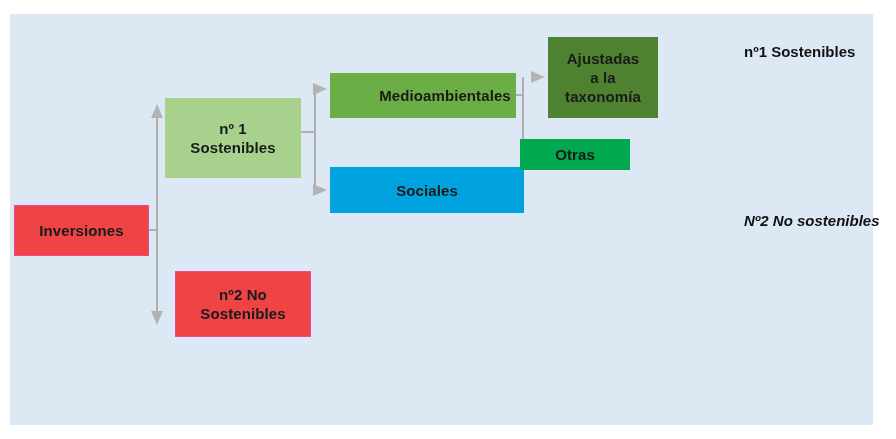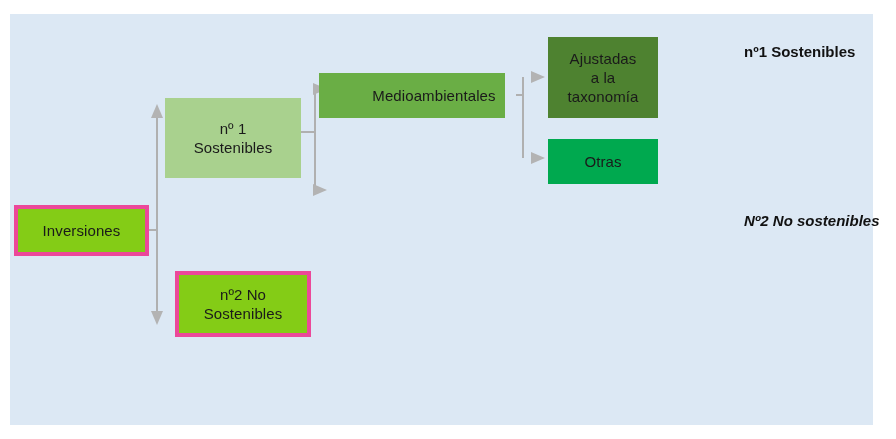--- a/index.html
+++ b/index.html
@@ -25,38 +25,39 @@
     position: absolute;
     display: flex;
     align-items: center;
     justify-content: center;
     text-align: center;
     box-sizing: border-box;
     font-size: 15px;
     line-height: 19px;
     color: #1a1a1a;
     letter-spacing: 0.1px;
+    font-weight: bold;
   }
   .node.gray {
-    background: #84cc16;
-    border: 4px solid #ec4899;
+    background: #ef4444;
+    border: 1px solid #ec4899;
   }
   .node.lightgreen { background: #a9d18e; }
   .node.midgreen   { background: #6aae45; }
   .node.darkgreen  { background: #4e8230; }
   .node.brightgreen{ background: #00a94f; }
   .node.blue       { background: #00a3e0; }
 
   #n-inversiones     { left: 4px;   top: 191px; width: 135px; height: 51px; }
   #n-sostenibles     { left: 155px; top: 84px;  width: 136px; height: 80px; }
   #n-nosostenibles   { left: 165px; top: 251px; width: 136px; height: 66px; margin-top: 6px; }
-  #n-medioambientales{ left: 309px; top: 59px;  width: 186px; height: 45px; padding-left: 44px; }
+  #n-medioambientales{ left: 320px; top: 59px;  width: 186px; height: 45px; padding-left: 44px; }
   #n-sociales        { left: 320px; top: 153px; width: 194px; height: 46px; }
   #n-ajustadas       { left: 538px; top: 23px;  width: 110px; height: 81px; }
-  #n-otras           { left: 538px; top: 125px; width: 110px; height: 45px; }
+  #n-otras           { left: 510px; top: 125px; width: 110px; height: 31px; }
 
   #connectors {
     position: absolute;
     left: 0; top: 0;
     width: 863px;
     height: 411px;
     overflow: visible;
   }
   .conn-line {
     fill: none;
@@ -118,20 +119,23 @@
     <span>
       <span>nº2 No</span><br>
       <span>Sostenibles</span>
     </span>
   </div>
 
   <div class="node midgreen" id="n-medioambientales">
     <span>Medioambientales</span>
   </div>
 
+  <div class="node blue" id="n-sociales">
+    <span>Sociales</span>
+  </div>
 
   <div class="node darkgreen" id="n-ajustadas">
     <span>
       <span>Ajustadas</span><br>
       <span>a la</span><br>
       <span>taxonomía</span>
     </span>
   </div>
 
   <div class="node brightgreen" id="n-otras">

